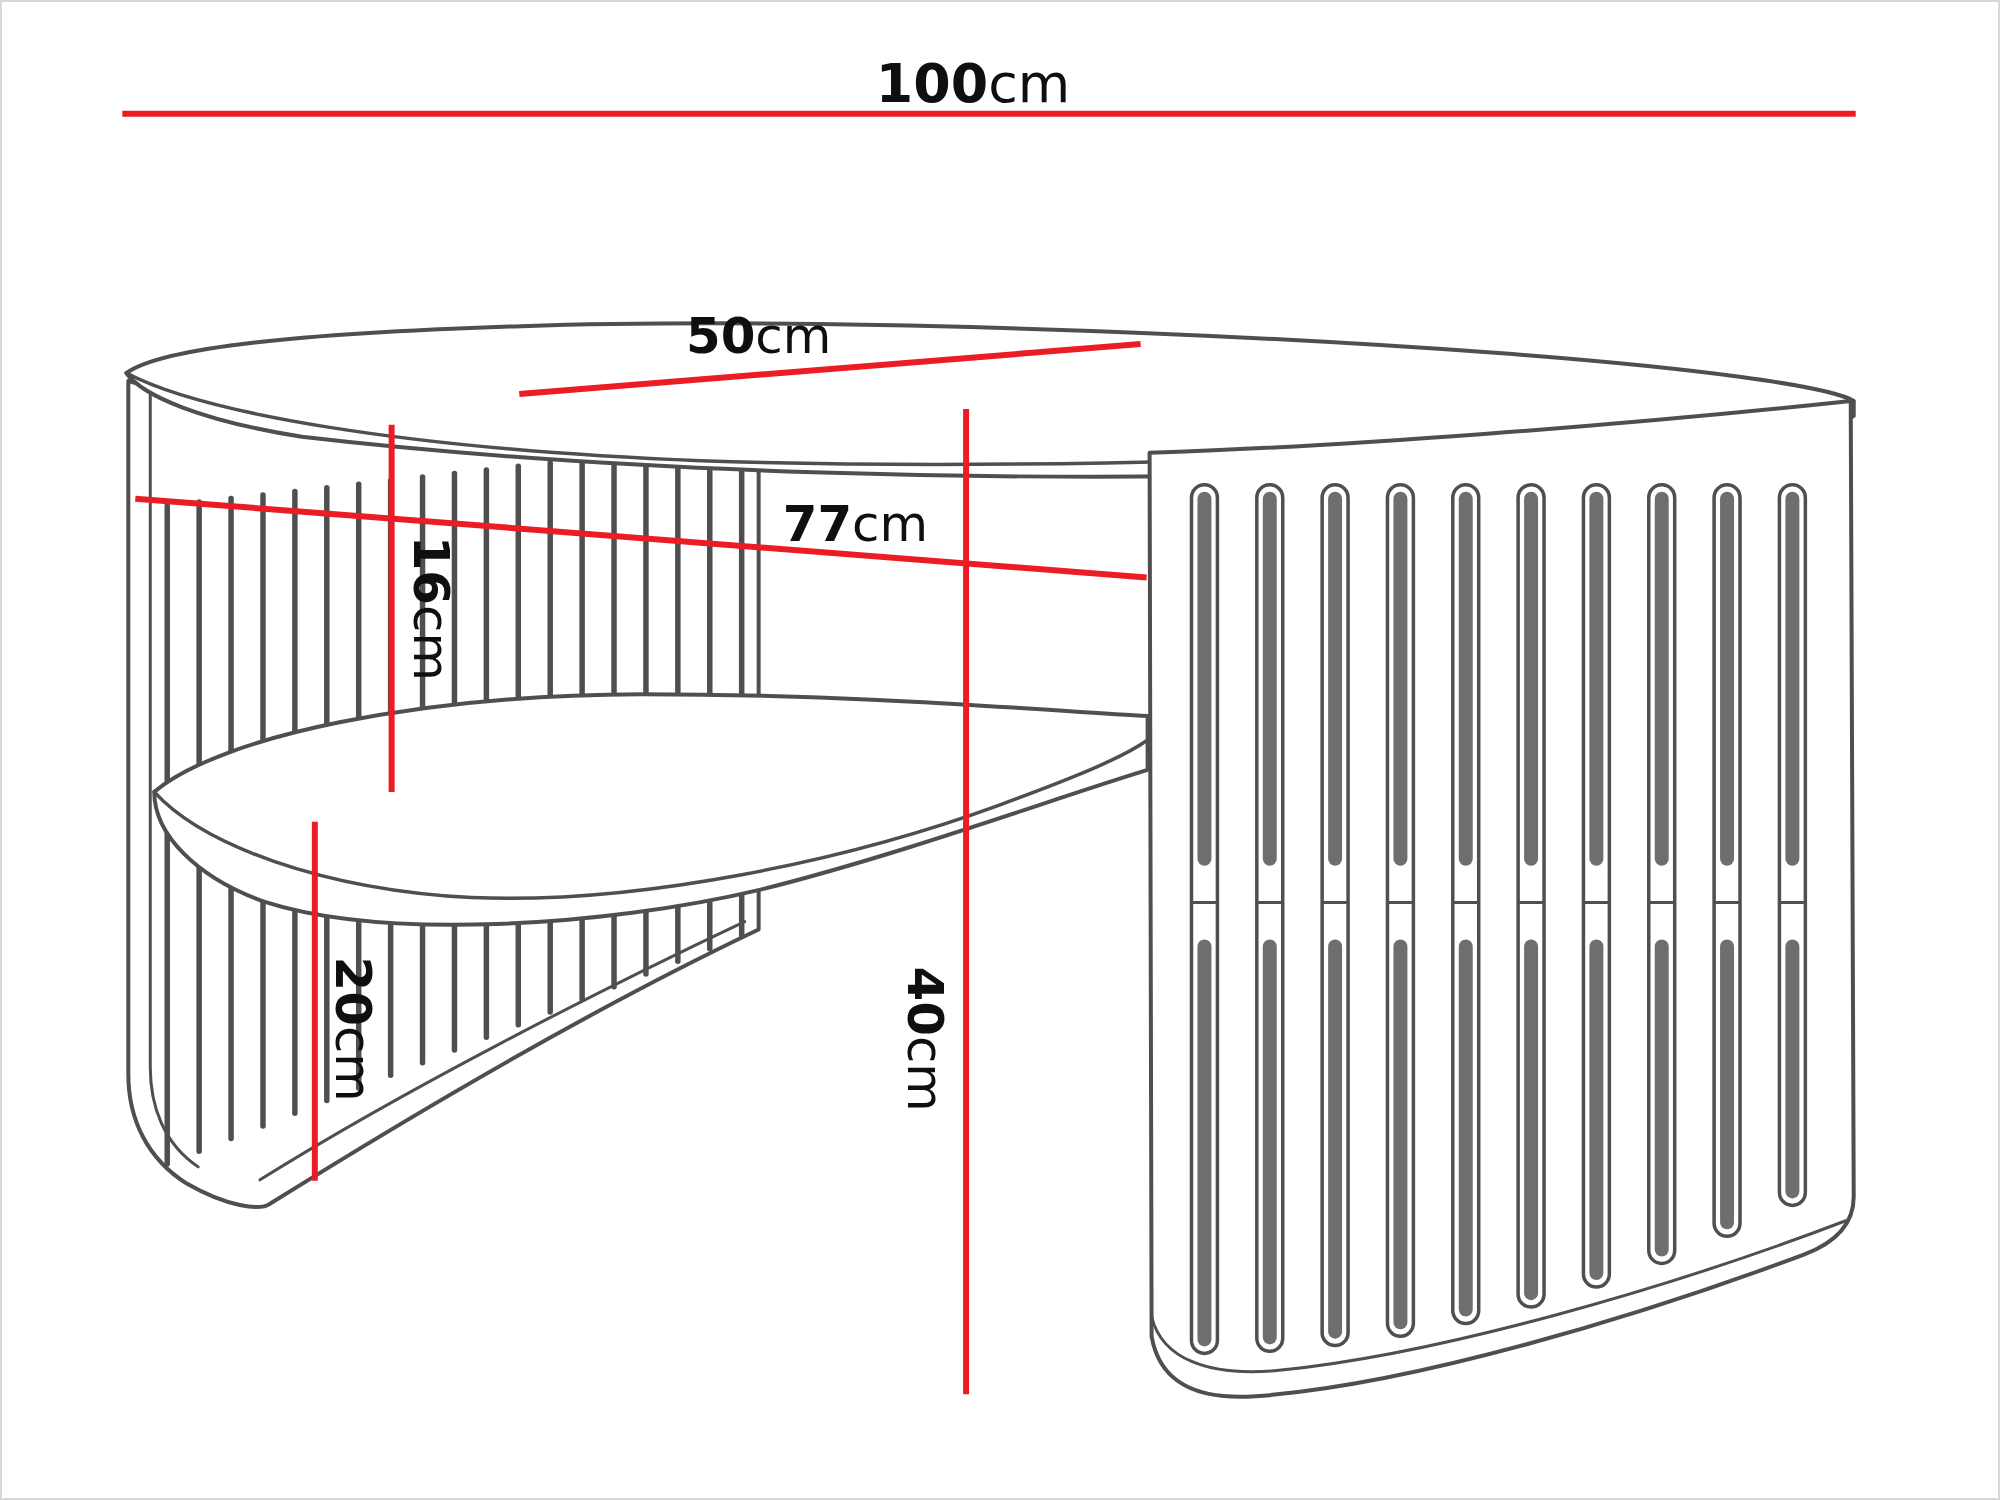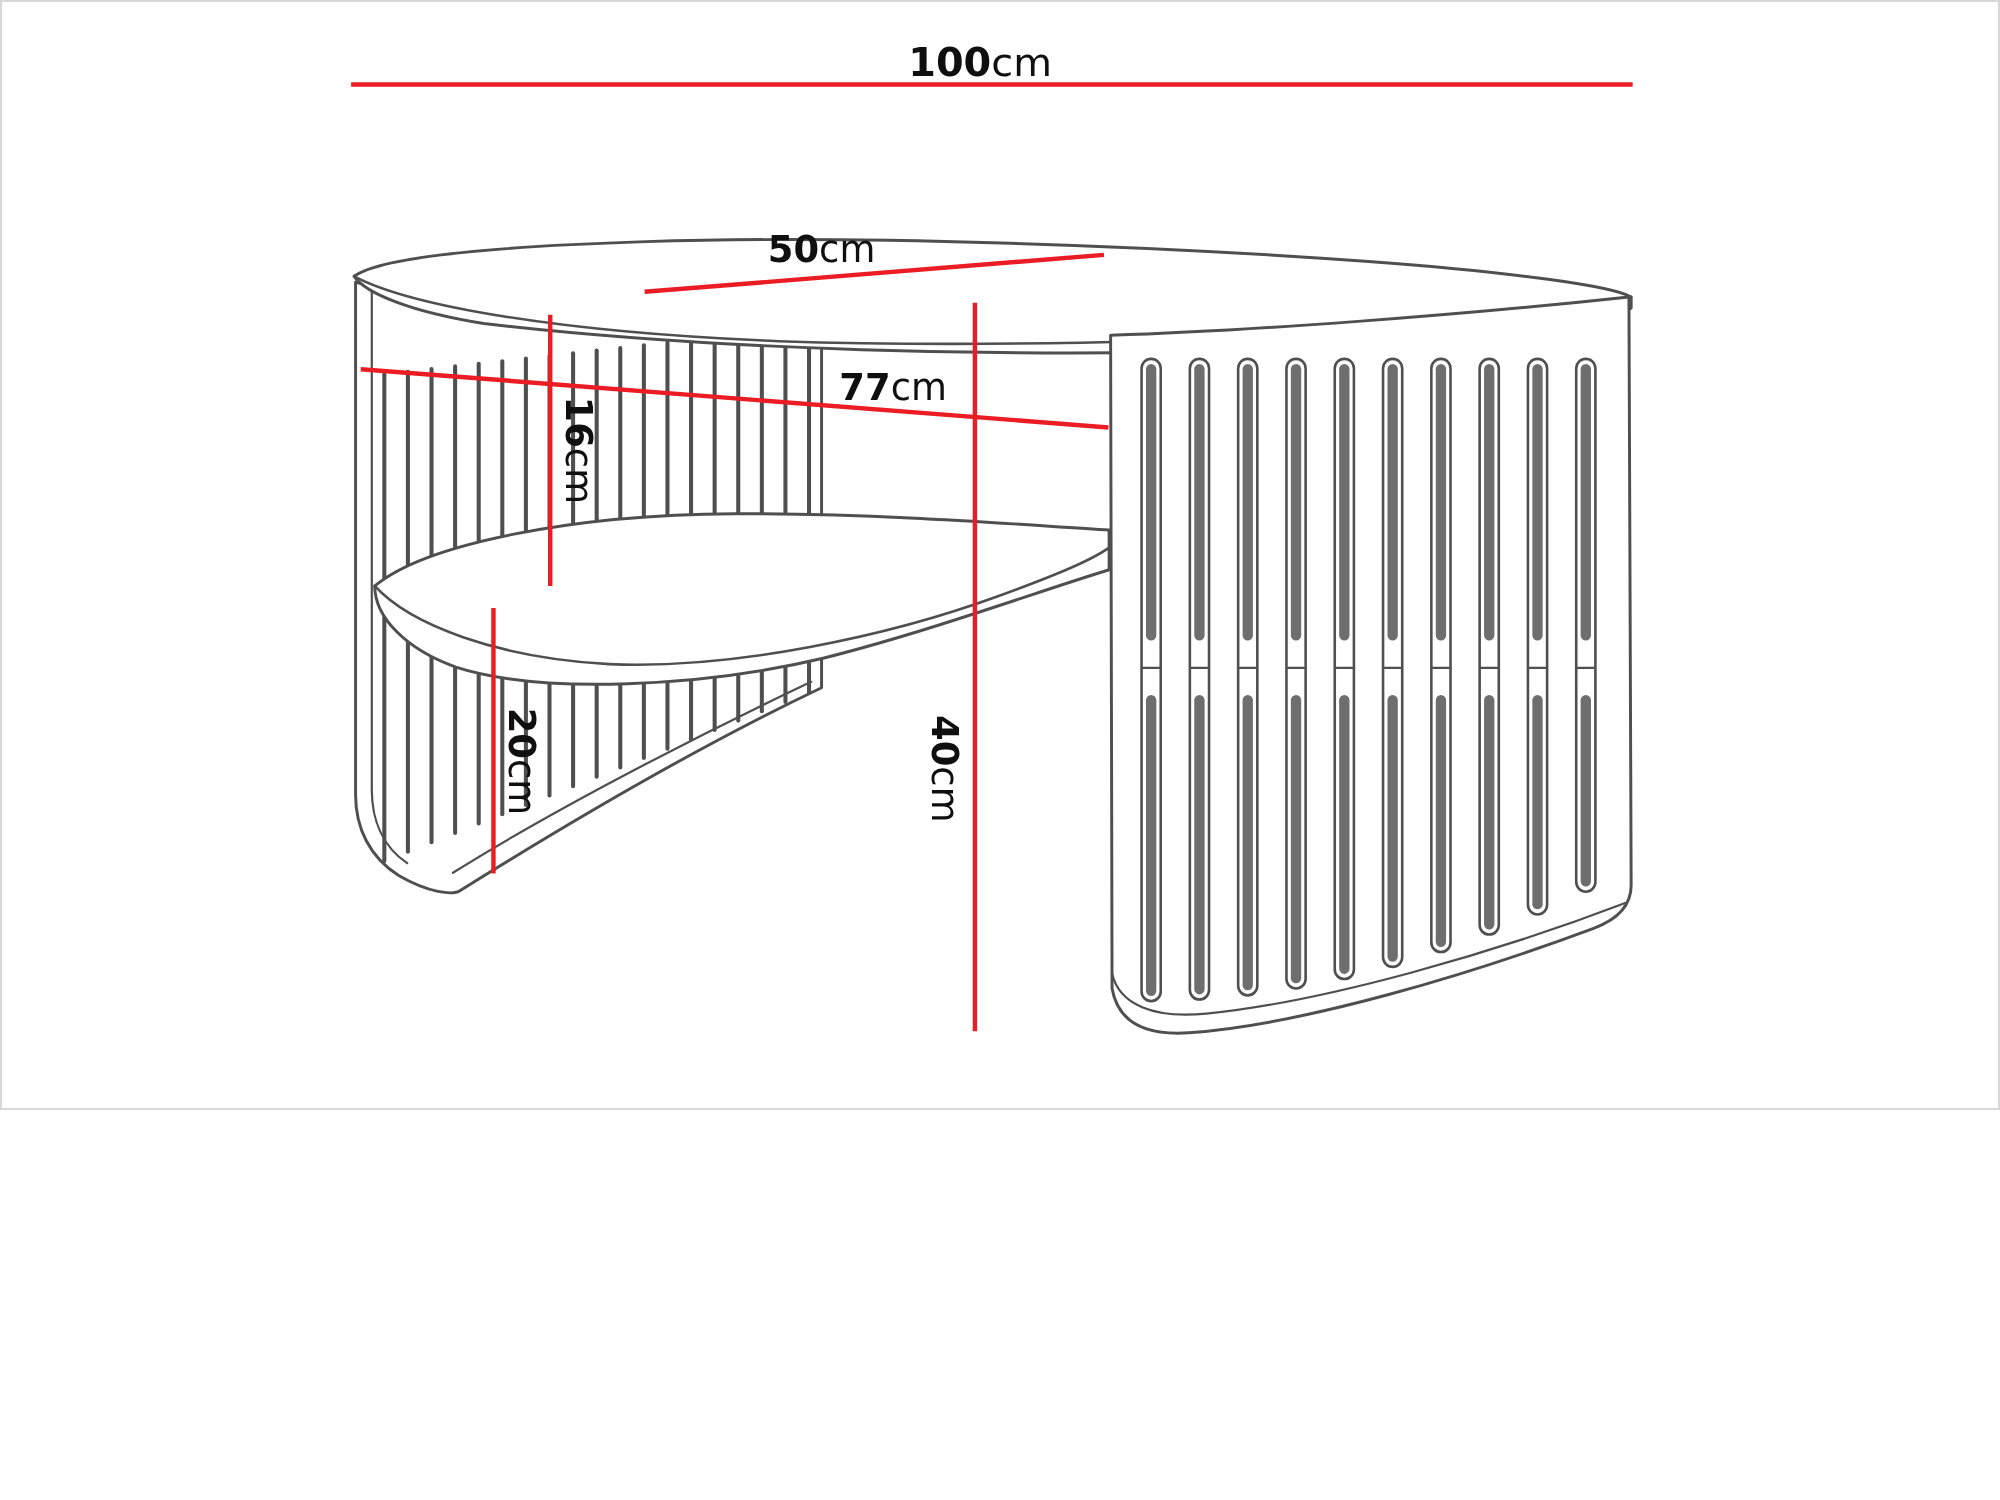--- a/index.html
+++ b/index.html
@@ -1,18 +1,18 @@
 <!DOCTYPE html>
 <html><head>
 <meta charset="utf-8">
 <style>
   html,body{margin:0;padding:0;background:#ffffff;}
   .stage{
     position:relative;
-    width:2000px;height:1110px;
+    width:2000px;height:1500px;
     background:#ffffff;
     border:2px solid #d8d8d8;
     box-sizing:border-box;
     overflow:hidden;
     font-family:"DejaVu Sans","Liberation Sans",sans-serif;
     text-decoration:underline;
   }
   svg{position:absolute;left:0;top:0;width:100%;height:100%;}
   .dim-label{fill:#0f0f0f;}
   .dim-num{font-weight:700;}

